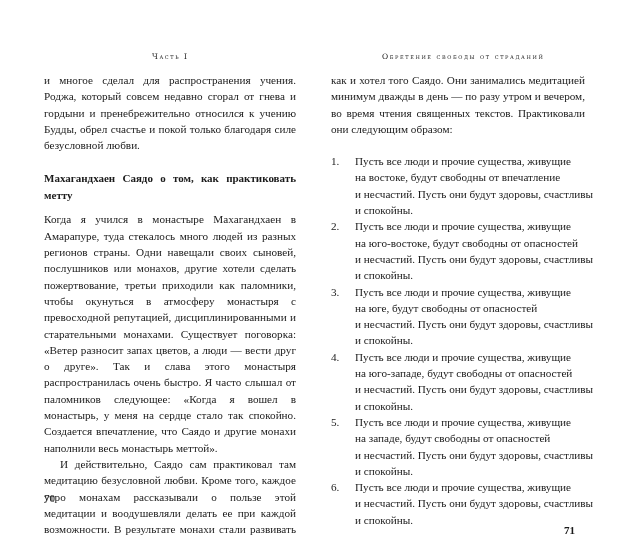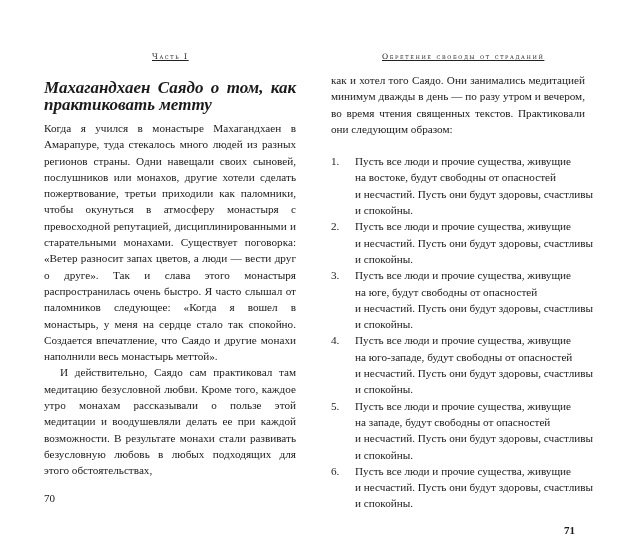--- a/index.html
+++ b/index.html
@@ -8,79 +8,81 @@
       font-family: "DejaVu Serif", "Liberation Serif", serif;
       color: #1a1a1a;
     }
     .page { position: absolute; top: 0; height: 540px; }
     .page-left { left: 0; width: 310px; }
     .page-right { left: 310px; width: 311px; }
 
     .running-head {
       position: absolute; top: 52px;
       font-size: 7.5px; letter-spacing: 1.6px; font-variant: small-caps;
-      color: #222; white-space: nowrap; text-decoration: underline;
+      color: #222; white-space: nowrap;
     }
     .page-left .running-head { left: 152px; }
     .page-right .running-head { left: 52px; padding-left: 20px; }
 
     .text-block {
       position: absolute; font-size: 11.2px; line-height: 16.3px;
       font-family: "Liberation Serif", "DejaVu Serif", serif;
     }
     .page-left .text-block { left: 44px; width: 252px; }
     .page-right .text-block { left: 21px; width: 254px; }
 
     .para { margin: 0; text-align: justify; hyphens: auto; }
     .para.indent { text-indent: 16px; }
     .heading {
-      font-style: italic; font-weight: bold; font-size: 17px; line-height: 17px;
-      margin: 7px 0 7px 0;
+      font-weight: bold; font-size: 11px; line-height: 17px;
+      margin: 17px 0 7px 0;
     }
 
     .list { margin: 16px 0 0 0; padding: 0; list-style: none; }
     .list-item { position: relative; padding-left: 17px; margin: 0; }
     .list-num { position: absolute; left: 0; top: 0; }
     .list-line { display: block; white-space: nowrap; margin-left: 7px; }
 
     .folio {
       position: absolute; top: 492px; font-size: 11px;
       font-family: "Liberation Serif", "DejaVu Serif", serif;
     }
     .page-left .folio { left: 44px; }
     .page-right .folio { left: 254px; font-weight: bold; margin-top: 32px; }
   </style>
 </head>
 <body>
 
 <div class="page page-left">
   <div class="running-head">Часть I</div>
   <div class="text-block" style="top:72px;">
+    <p class="para">и многое сделал для распространения учения. Роджа, который совсем недавно сгорал от гнева и гордыни и пренебрежительно относился к учению Будды, обрел счастье и покой только благодаря силе безусловной любви.</p>
     <p class="para heading">Махагандхаен Саядо о том, как практиковать метту</p>
     <p class="para">Когда я учился в монастыре Махагандхаен в Амарапуре, туда стекалось много людей из разных регионов страны. Одни навещали своих сыновей, послушников или монахов, другие хотели сделать пожертвование, третьи приходили как паломники, чтобы окунуться в атмосферу монастыря с превосходной репутацией, дисциплинированными и старательными монахами. Существует поговорка: «Ветер разносит запах цветов, а люди — вести друг о друге». Так и слава этого монастыря распространилась очень быстро. Я часто слышал от паломников следующее: «Когда я вошел в монастырь, у меня на сердце стало так спокойно. Создается впечатление, что Саядо и другие монахи наполнили весь монастырь меттой».</p>
     <p class="para indent">И действительно, Саядо сам практиковал там медитацию безусловной любви. Кроме того, каждое утро монахам рассказывали о пользе этой медитации и воодушевляли делать ее при каждой возможности. В результате монахи стали развивать безусловную любовь в любых подходящих для этого обстоятельствах,</p>
   </div>
   <div class="folio">70</div>
 </div>
 
 <div class="page page-right">
   <div class="running-head">Обретение свободы от страданий</div>
   <div class="text-block" style="top:72px;">
     <p class="para">как и хотел того Саядо. Они занимались медитацией минимум дважды в день — по разу утром и вечером, во время чтения священных текстов. Практиковали они следующим образом:</p>
     <ol class="list">
       <li class="list-item">
         <span class="list-num">1.</span>
         <span class="list-line">Пусть все люди и прочие существа, живущие</span>
-        <span class="list-line">на востоке, будут свободны от опасностей</span>
+        <span class="list-line">на востоке, будут свободны от впечатление</span>
         <span class="list-line">и несчастий. Пусть они будут здоровы, счастливы</span>
         <span class="list-line">и спокойны.</span>
       </li>
       <li class="list-item">
         <span class="list-num">2.</span>
         <span class="list-line">Пусть все люди и прочие существа, живущие</span>
+        <span class="list-line">на юго-востоке, будут свободны от опасностей</span>
         <span class="list-line">и несчастий. Пусть они будут здоровы, счастливы</span>
         <span class="list-line">и спокойны.</span>
       </li>
       <li class="list-item">
         <span class="list-num">3.</span>
         <span class="list-line">Пусть все люди и прочие существа, живущие</span>
         <span class="list-line">на юге, будут свободны от опасностей</span>
         <span class="list-line">и несчастий. Пусть они будут здоровы, счастливы</span>
         <span class="list-line">и спокойны.</span>
       </li>

